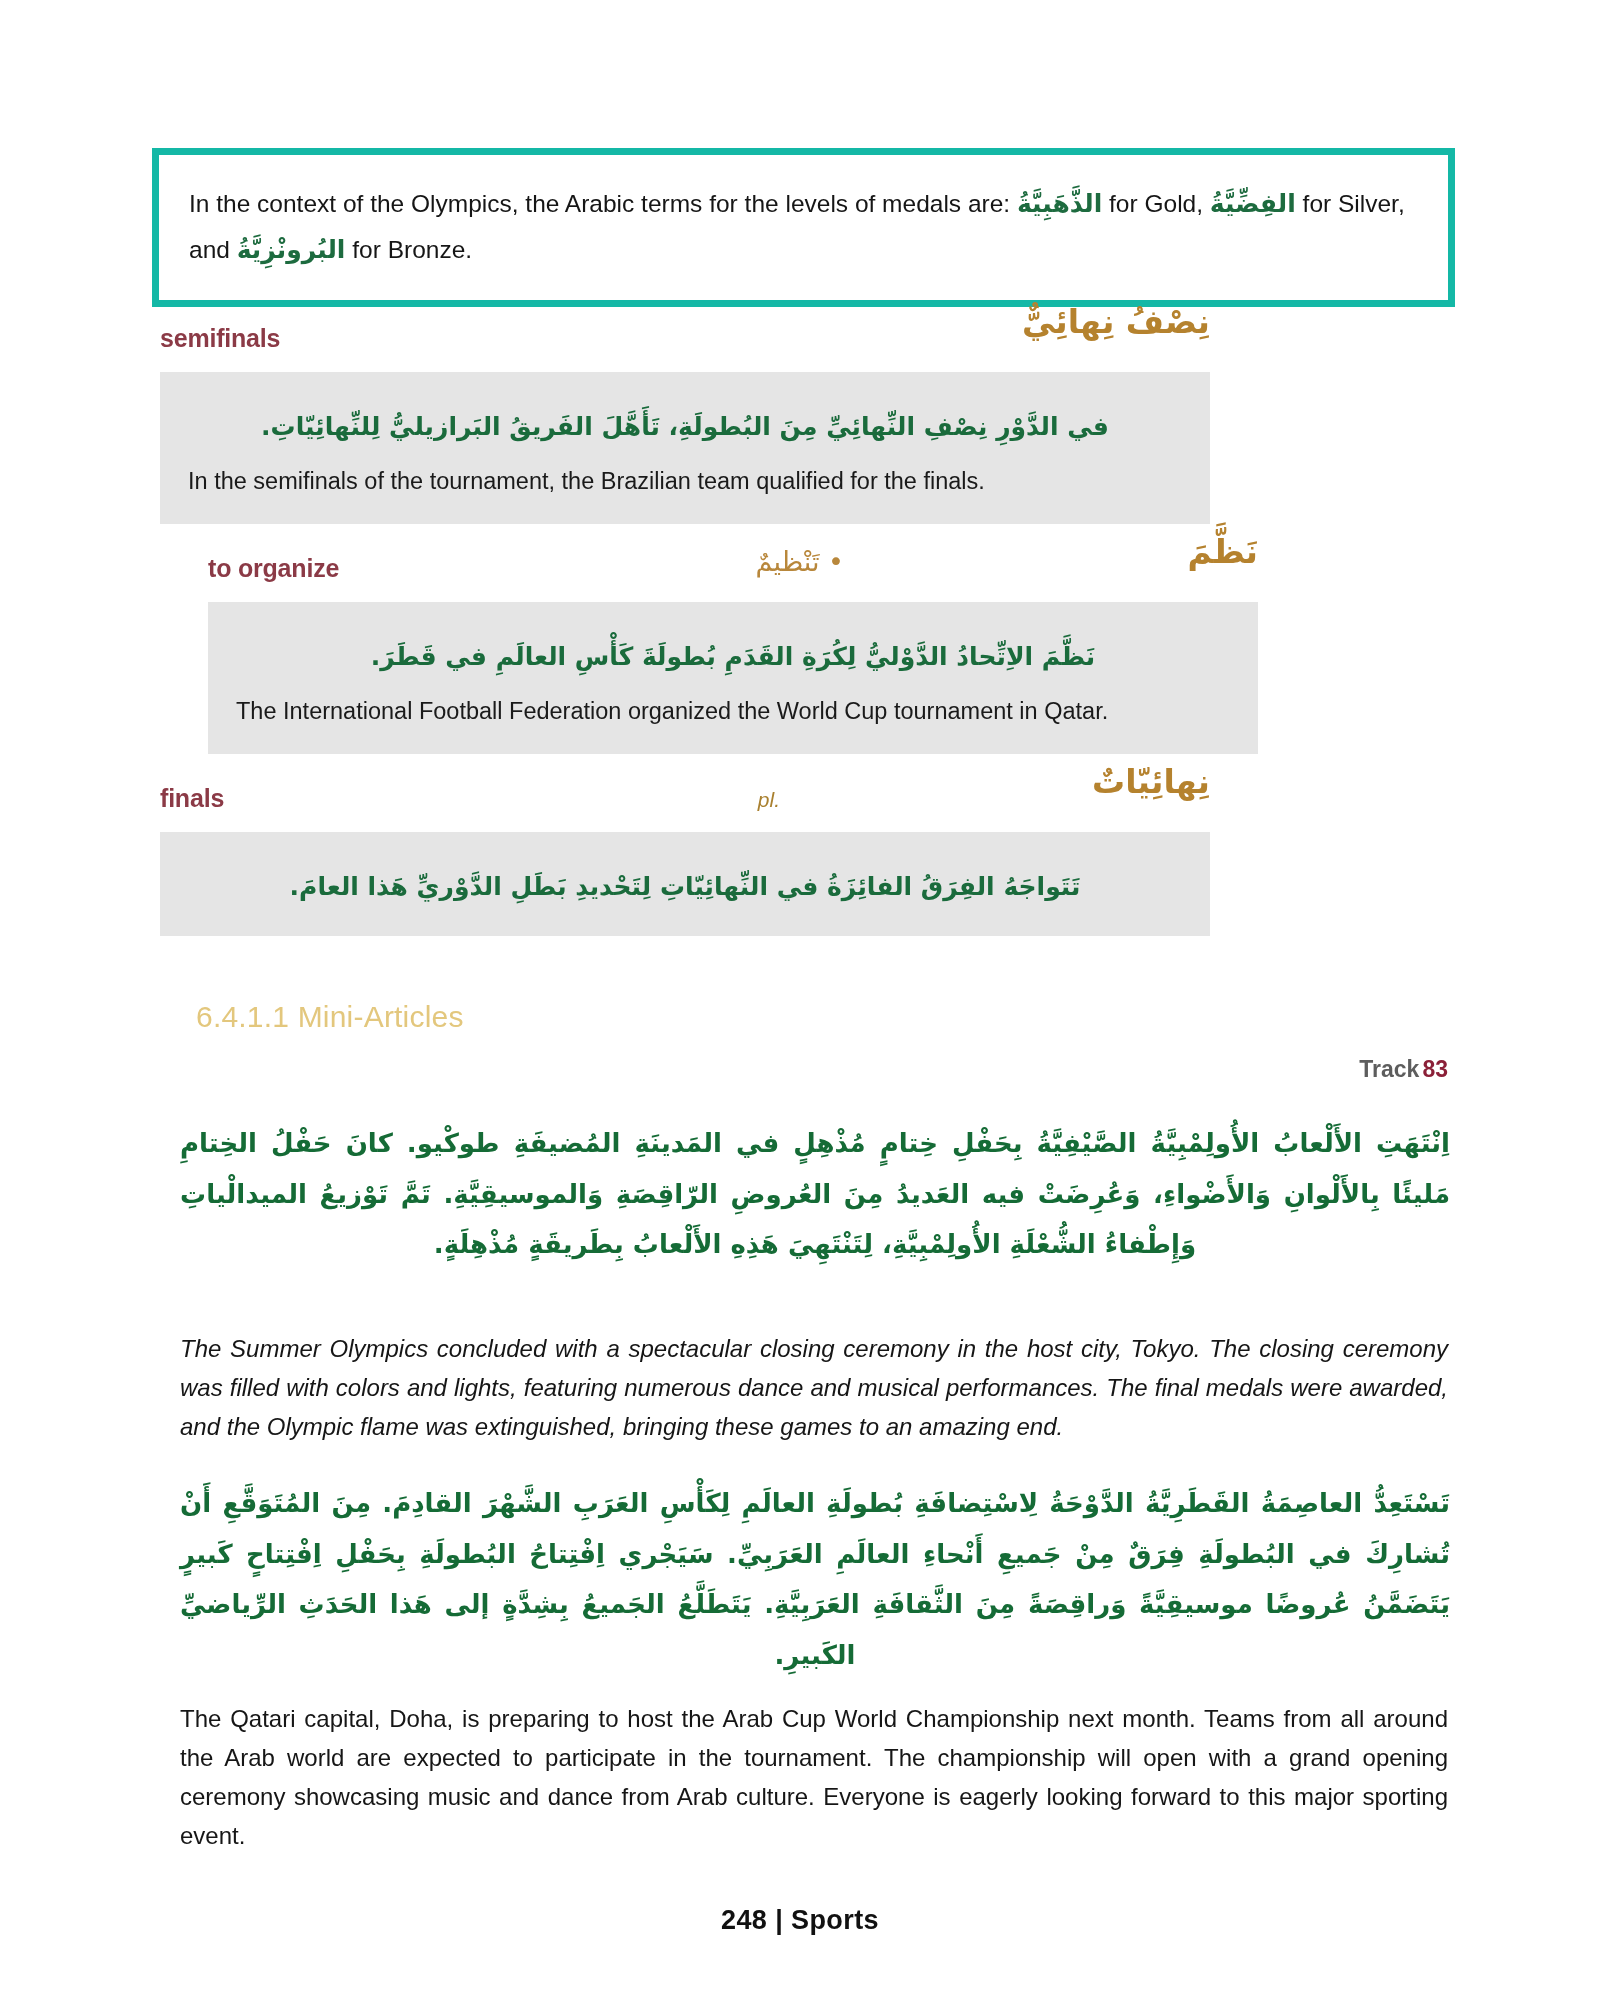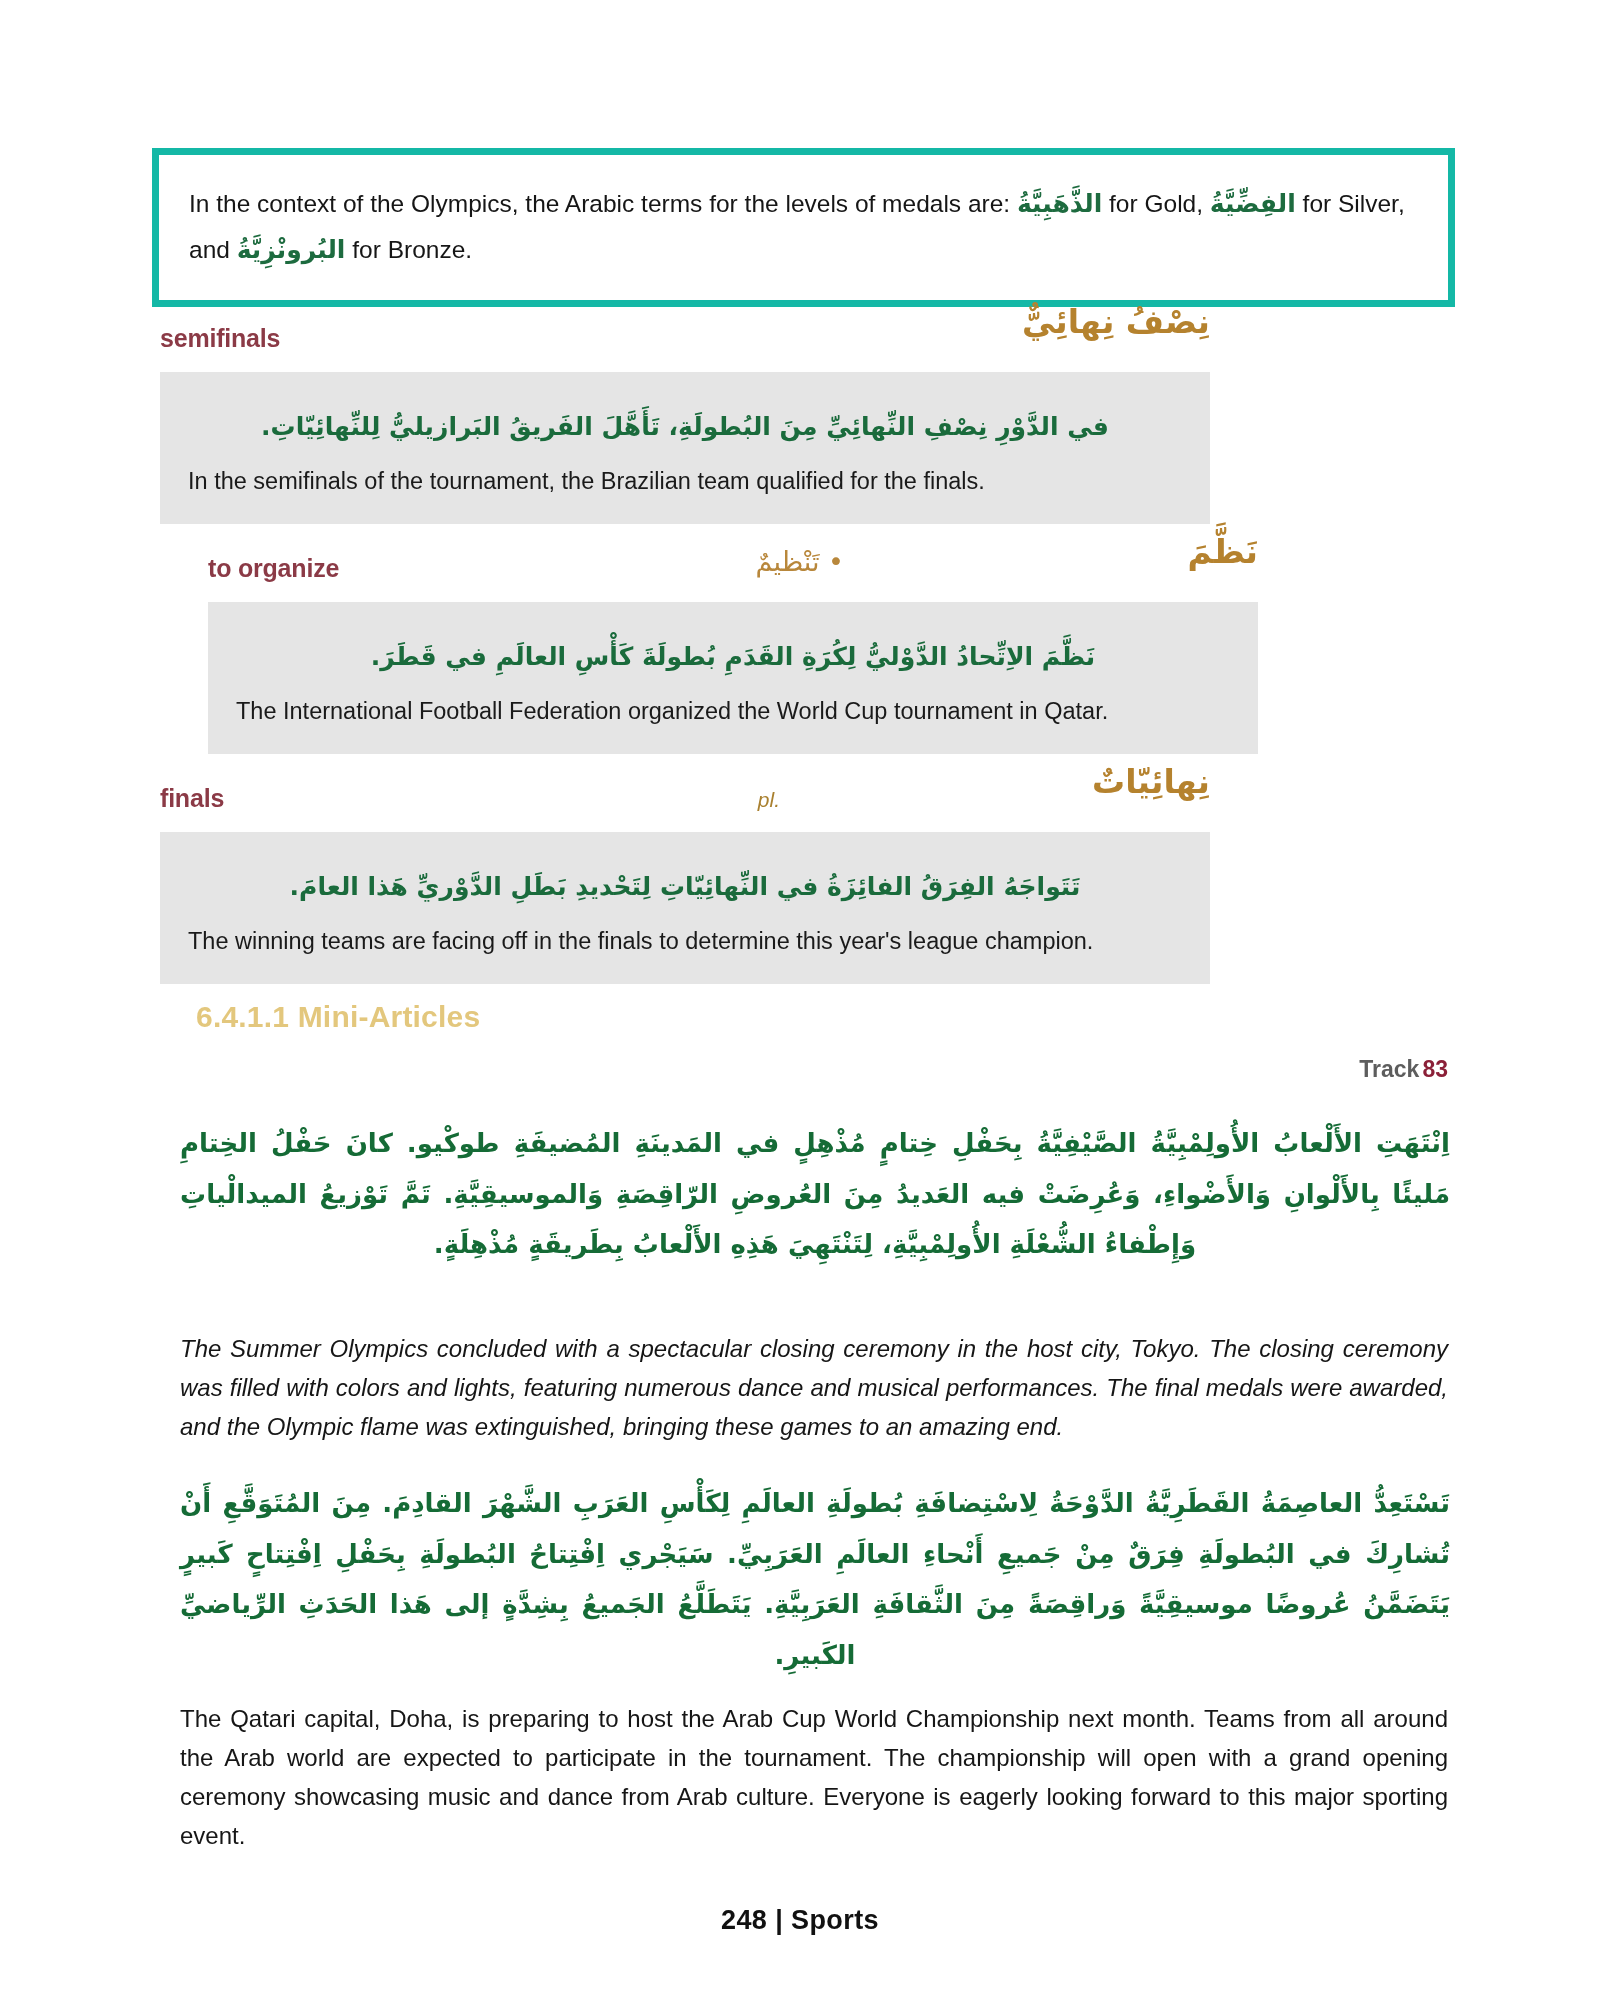--- a/index.html
+++ b/index.html
@@ -125,21 +125,21 @@
     padding-top: 8px;
     padding-bottom: 4px;
   }
 
   
   .section-heading {
     position: absolute;
     left: 196px;
     top: 1000px;
     font-size: 30px;
-    font-weight: bold;
+    font-weight: normal;
     color: #e3c77d;
     letter-spacing: 0.2px;
   }
 
   .track-badge {
     position: absolute;
     right: 152px;
     top: 1056px;
     font-size: 23px;
     font-weight: bold;
@@ -224,21 +224,20 @@
   </div>
 
   <div class="vocab-entry" style="top:770px;">
     <div class="vocab-head">
       <div class="gloss-en">finals</div>
       <div class="plural-tag" style="right:430px;">pl.</div>
       <div class="headword-ar">نِهائِيّاتٌ</div>
     </div>
     <div class="example-box">
       <div class="example-ar">تَتَواجَهُ الفِرَقُ الفائِزَةُ في النِّهائِيّاتِ لِتَحْديدِ بَطَلِ الدَّوْريِّ هَذا العامَ.</div>
-      <div class="example-en">The winning teams are facing off in the finals to determine this year's league champion.</div>
     </div>
   </div>
 
   <div class="section-heading">6.4.1.1 Mini-Articles</div>
 
   <div class="track-badge">
     <span>Track</span><span class="track-num">83</span>
   </div>
 
   <div class="article-ar" style="top:1118px;">اِنْتَهَتِ الأَلْعابُ الأُولِمْبِيَّةُ الصَّيْفِيَّةُ بِحَفْلِ خِتامٍ مُذْهِلٍ في المَدينَةِ المُضيفَةِ طوكْيو. كانَ حَفْلُ الخِتامِ مَليئًا بِالأَلْوانِ وَالأَضْواءِ، وَعُرِضَتْ فيه العَديدُ مِنَ العُروضِ الرّاقِصَةِ وَالموسيقِيَّةِ. تَمَّ تَوْزيعُ الميدالْياتِ وَإِطْفاءُ الشُّعْلَةِ الأُولِمْبِيَّةِ، لِتَنْتَهِيَ هَذِهِ الأَلْعابُ بِطَريقَةٍ مُذْهِلَةٍ.</div>

